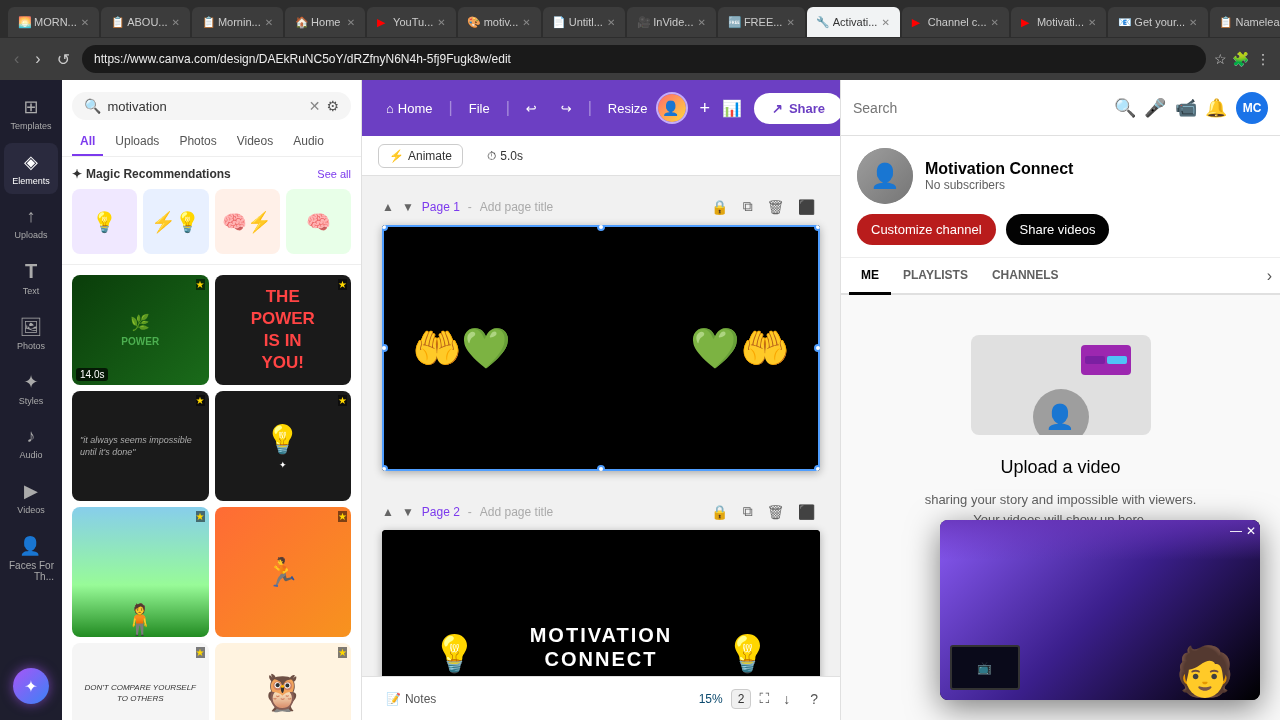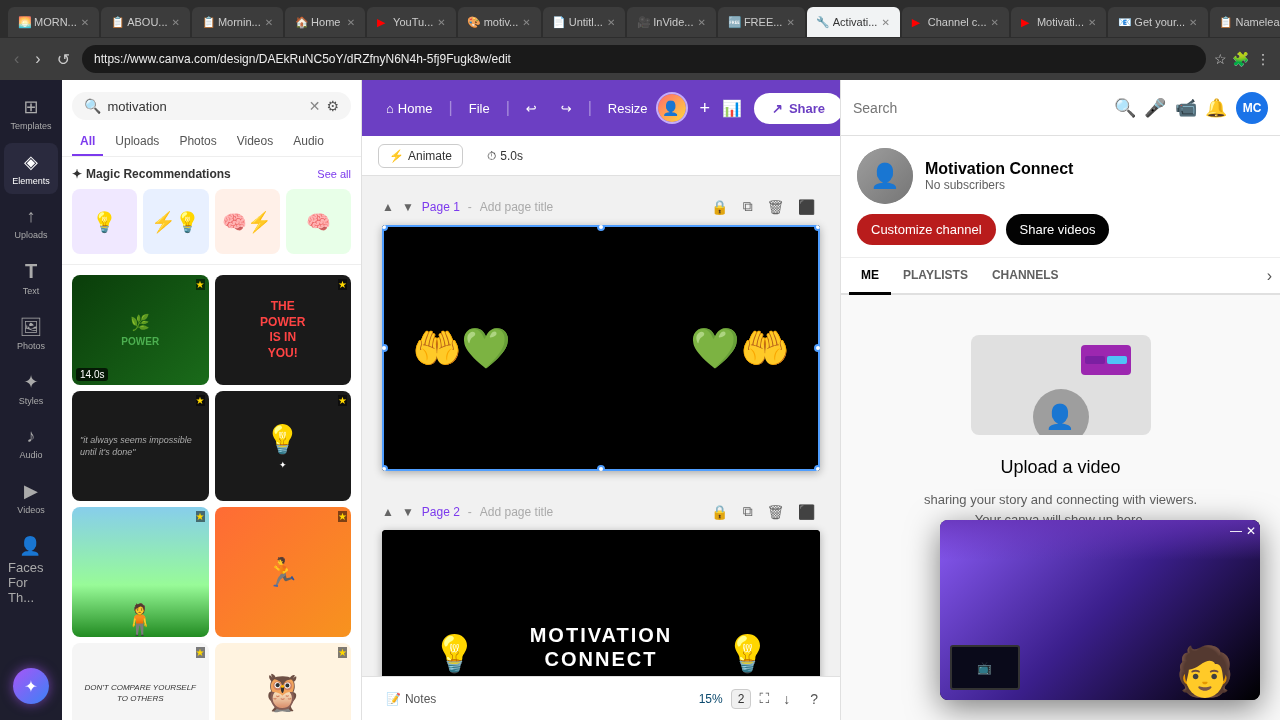--- a/index.html
+++ b/index.html
@@ -48,21 +48,21 @@
     .see-all { font-size: 11px; color: #7c3aed; cursor: pointer; }
     .magic-grid { display: grid; grid-template-columns: repeat(4, 1fr); gap: 6px; }
     .magic-item { aspect-ratio: 1; background: #f0e8ff; border-radius: 8px; cursor: pointer; display: flex; align-items: center; justify-content: center; font-size: 20px; }
 
     .media-grid { display: grid; grid-template-columns: 1fr 1fr; gap: 6px; padding: 10px; overflow-y: auto; flex: 1; }
     .media-item { border-radius: 8px; overflow: hidden; cursor: pointer; position: relative; background: #222; }
     .media-duration { position: absolute; bottom: 4px; left: 4px; background: rgba(0,0,0,0.7); color: #fff; font-size: 10px; padding: 1px 4px; border-radius: 3px; }
     .media-premium { position: absolute; top: 4px; right: 4px; background: rgba(0,0,0,0.5); color: gold; font-size: 10px; }
     .media-bg-green { background: linear-gradient(135deg, #0a3d0a, #1a6b1a); min-height: 80px; display: flex; align-items: center; justify-content: center; color: #4CAF50; font-weight: bold; font-size: 11px; text-align: center; }
     .media-bg-dark { background: #1a1a1a; min-height: 80px; display: flex; align-items: center; justify-content: center; color: #fff; font-size: 10px; text-align: center; padding: 8px; }
-    .media-motivation { color: #ff4444; font-weight: bold; font-size: 12px; line-height: 1.3; text-align: center; }
+    .media-motivation { color: #ff4444; font-weight: bold; font-size: 17px; line-height: 1.3; text-align: center; }
     .media-figure { min-height: 120px; background: linear-gradient(180deg, #87CEEB 0%, #98FB98 60%, #228B22 100%); display: flex; align-items: flex-end; justify-content: center; font-size: 30px; }
     .media-silhouette { min-height: 80px; background: linear-gradient(135deg, #ff6b35, #f7931e); display: flex; align-items: center; justify-content: center; font-size: 28px; }
 
     
     .canva-main { flex: 1; display: flex; flex-direction: column; background: #f1f1f1; overflow: hidden; }
     .canva-topbar { background: #6c3fc3; display: flex; align-items: center; justify-content: space-between; padding: 8px 16px; height: 56px; flex-shrink: 0; }
     .topbar-left { display: flex; align-items: center; gap: 8px; }
     .topbar-home { background: none; border: none; color: #fff; cursor: pointer; display: flex; align-items: center; gap: 4px; font-size: 13px; padding: 4px 8px; }
     .topbar-divider { color: rgba(255,255,255,0.4); }
     .topbar-file { background: none; border: none; color: #fff; cursor: pointer; font-size: 13px; padding: 4px 8px; }
@@ -281,21 +281,21 @@
     <div class="sidebar-item-canva">
       <span class="sidebar-icon">♪</span>
       <span style="font-size:9px;">Audio</span>
     </div>
     <div class="sidebar-item-canva">
       <span class="sidebar-icon">▶</span>
       <span style="font-size:9px;">Videos</span>
     </div>
     <div class="sidebar-item-canva">
       <span class="sidebar-icon">👤</span>
-      <span style="font-size:13px;text-align:left;">Faces For Th...</span>
+      <span style="font-size:10px;text-align:right;">Faces For Th...</span>
     </div>
     <div style="margin-top:auto;padding-bottom:8px;">
       <div style="width:36px;height:36px;background:linear-gradient(135deg,#a855f7,#3b82f6);border-radius:50%;display:flex;align-items:center;justify-content:center;cursor:pointer;box-shadow:0 0 12px rgba(168,85,247,0.6);">
         <span style="color:#fff;font-size:16px;">✦</span>
       </div>
     </div>
   </div>
 
   <div class="canva-search-panel">
     <div class="search-bar-area">
@@ -549,21 +549,21 @@
 
           <div style="width:180px;height:100px;background:#e0e0e0;border-radius:8px;display:flex;align-items:center;justify-content:center;position:relative;overflow:hidden;">
             <div style="position:absolute;right:20px;top:10px;width:50px;height:30px;background:#9c27b0;border-radius:4px;display:flex;align-items:center;justify-content:center;">
               <div style="width:20px;height:8px;background:#7b1fa2;border-radius:2px;"></div>
               <div style="width:20px;height:8px;background:#4fc3f7;border-radius:2px;margin-left:2px;"></div>
             </div>
             <div style="width:56px;height:56px;border-radius:50%;background:#9e9e9e;display:flex;align-items:center;justify-content:center;font-size:24px;position:absolute;bottom:-10px;left:50%;transform:translateX(-50%);">👤</div>
           </div>
         </div>
         <div class="yt-upload-title">Upload a video</div>
-        <div class="yt-upload-desc">sharing your story and connecting with viewers. Your canva will show up here.</div>
+        <div class="yt-upload-desc">sharing your story and impossible with viewers. Your videos will show up here.</div>
         <button class="yt-upload-btn">Upload</button>
       </div>
     </div>
   </div>
 
 </div>
 
 <div class="floating-player">
   <div class="floating-video-bg">
 

